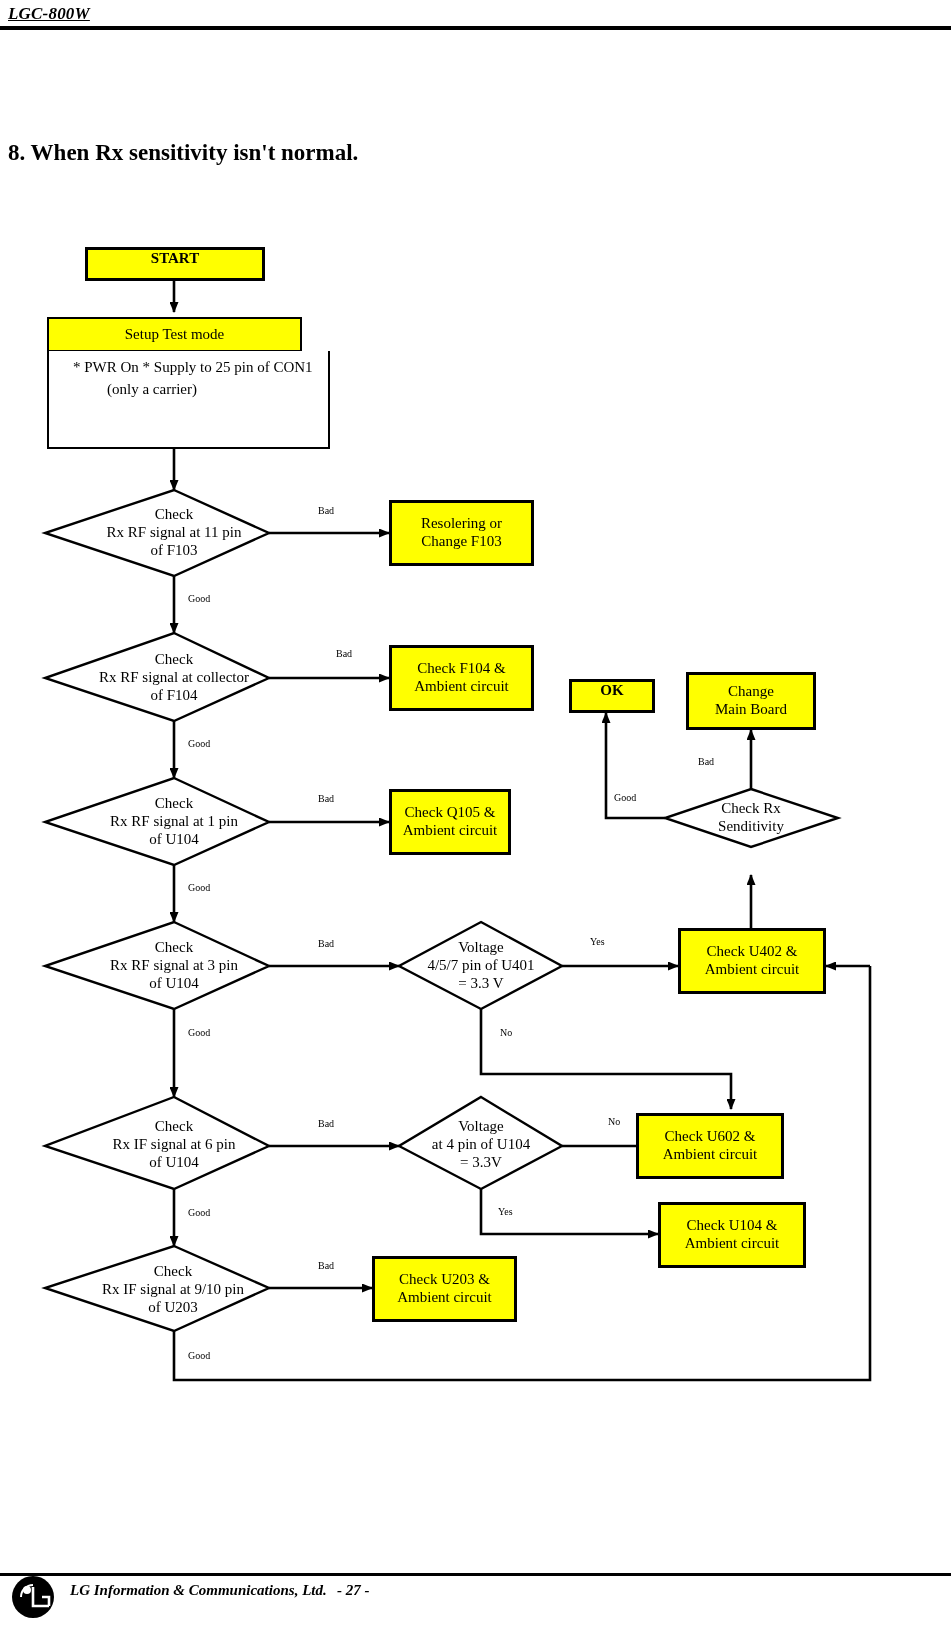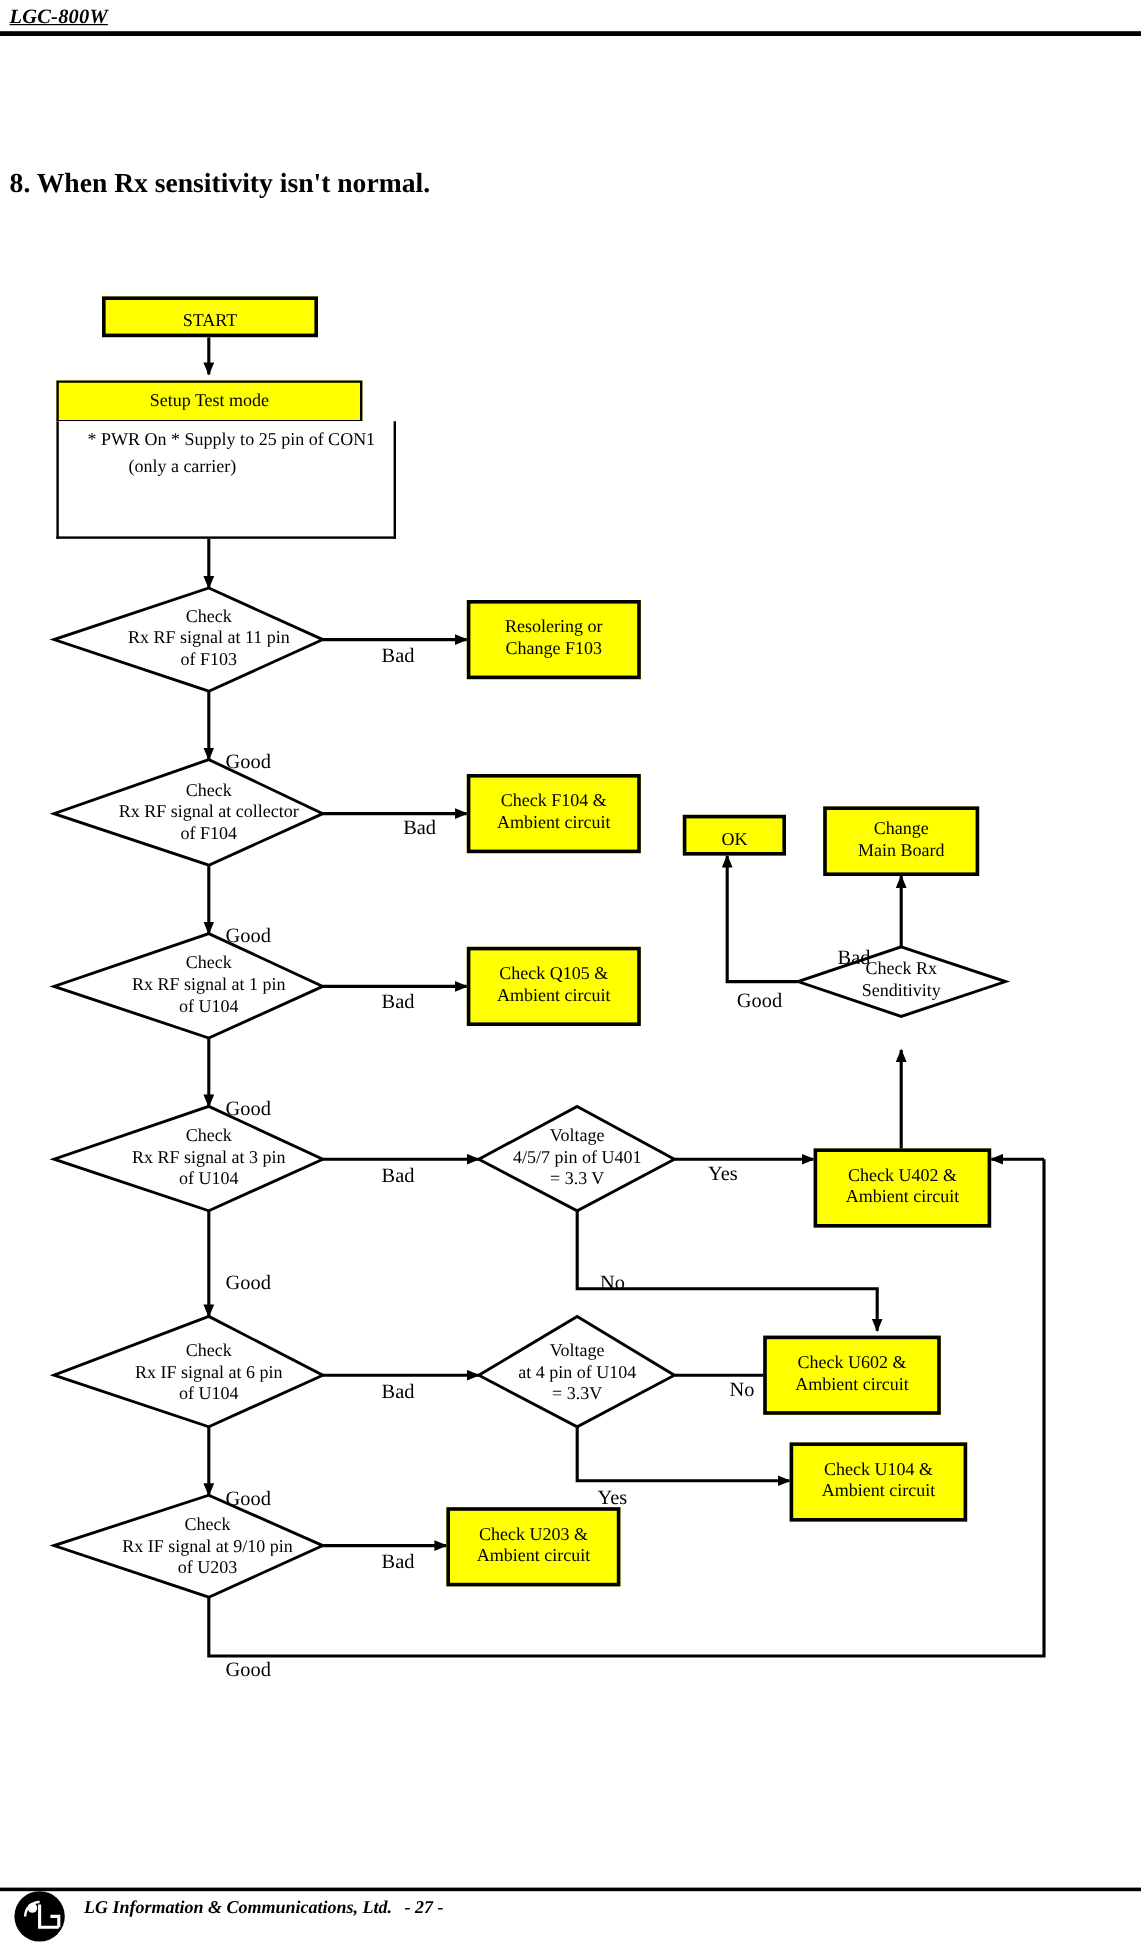--- a/index.html
+++ b/index.html
@@ -23,29 +23,29 @@
             font-style:italic;}
   .ftr-logo{position:absolute;left:9px;top:1575px;width:48px;height:44px;}
 
   
   svg.flow{position:absolute;left:0;top:0;width:951px;height:1626px;}
 
   
   .node{position:absolute;box-sizing:border-box;display:flex;flex-direction:column;
         align-items:center;justify-content:center;text-align:center;line-height:1.18;}
   .ybox{background:#FFFF00;border:3px solid #000;font-size:15px;}
-  .ybox.one{justify-content:flex-end;}
+  .ybox.one{justify-content:flex-start;font-weight:bold;}
   .diamond{font-size:15px;background:transparent;border:0;align-items:center;}
   .diamond span{display:block;}
   .setup-head{background:#FFFF00;border:2px solid #000;border-bottom:1px solid #000;
               font-size:15px;display:flex;align-items:center;justify-content:center;}
   .setup-body{background:#fff;border:2px solid #000;border-top:0;font-size:15px;
               text-align:left;display:block;padding:6px 0 0 24px;line-height:1.45;}
   .setup-body .ind{display:block;padding-left:34px;}
-  .elabel{position:absolute;font-size:17px;white-space:nowrap;margin-top:32px;}
+  .elabel{position:absolute;font-size:10px;white-space:nowrap;}
 </style>
 </head>
 <body>
 
 <div class="page">
 
   <div class="hdr-title">LGC-800W</div>
   <div class="hdr-rule"></div>
 
   <div class="sec-head">8. When Rx sensitivity isn't normal.</div>
@@ -188,26 +188,26 @@
   <div class="node ybox" style="left:389px;top:500px;width:145px;height:66px;">
     <span>Resolering or</span>
     <span>Change F103</span>
   </div>
 
   <div class="node ybox" style="left:389px;top:645px;width:145px;height:66px;">
     <span>Check F104 &amp;</span>
     <span>Ambient circuit</span>
   </div>
 
-  <div class="node ybox" style="left:389px;top:789px;width:145px;height:66px;">
+  <div class="node ybox" style="left:389px;top:789px;width:122px;height:66px;">
     <span>Check Q105 &amp;</span>
     <span>Ambient circuit</span>
   </div>
 
-  <div class="node ybox" style="left:678px;top:957px;width:148px;height:66px;">
+  <div class="node ybox" style="left:678px;top:928px;width:148px;height:66px;">
     <span>Check U402 &amp;</span>
     <span>Ambient circuit</span>
   </div>
 
   <div class="node ybox" style="left:636px;top:1113px;width:148px;height:66px;">
     <span>Check U602 &amp;</span>
     <span>Ambient circuit</span>
   </div>
 
   <div class="node ybox" style="left:658px;top:1202px;width:148px;height:66px;">

